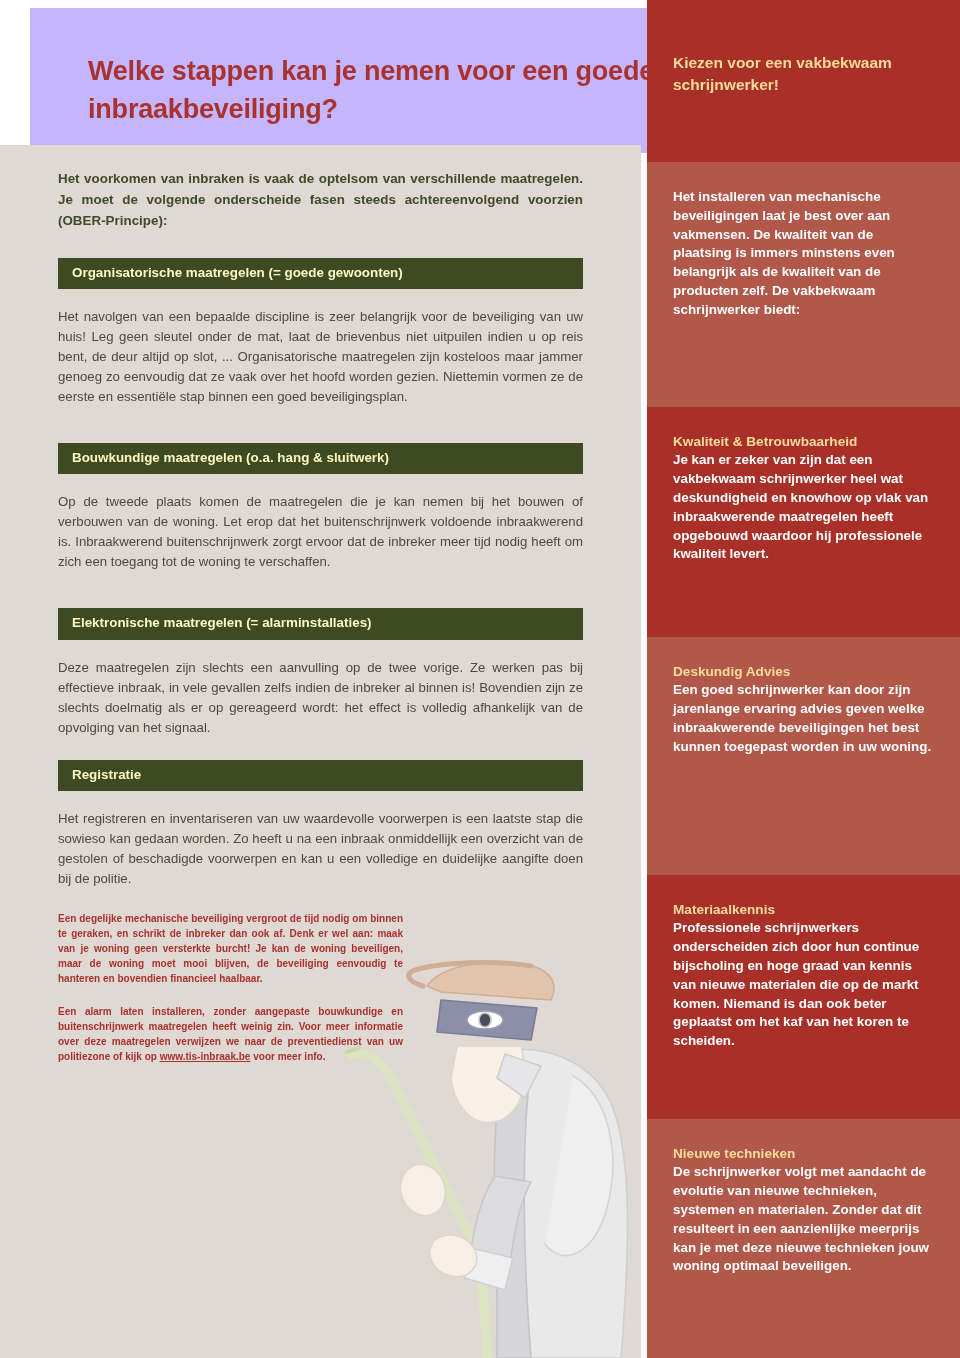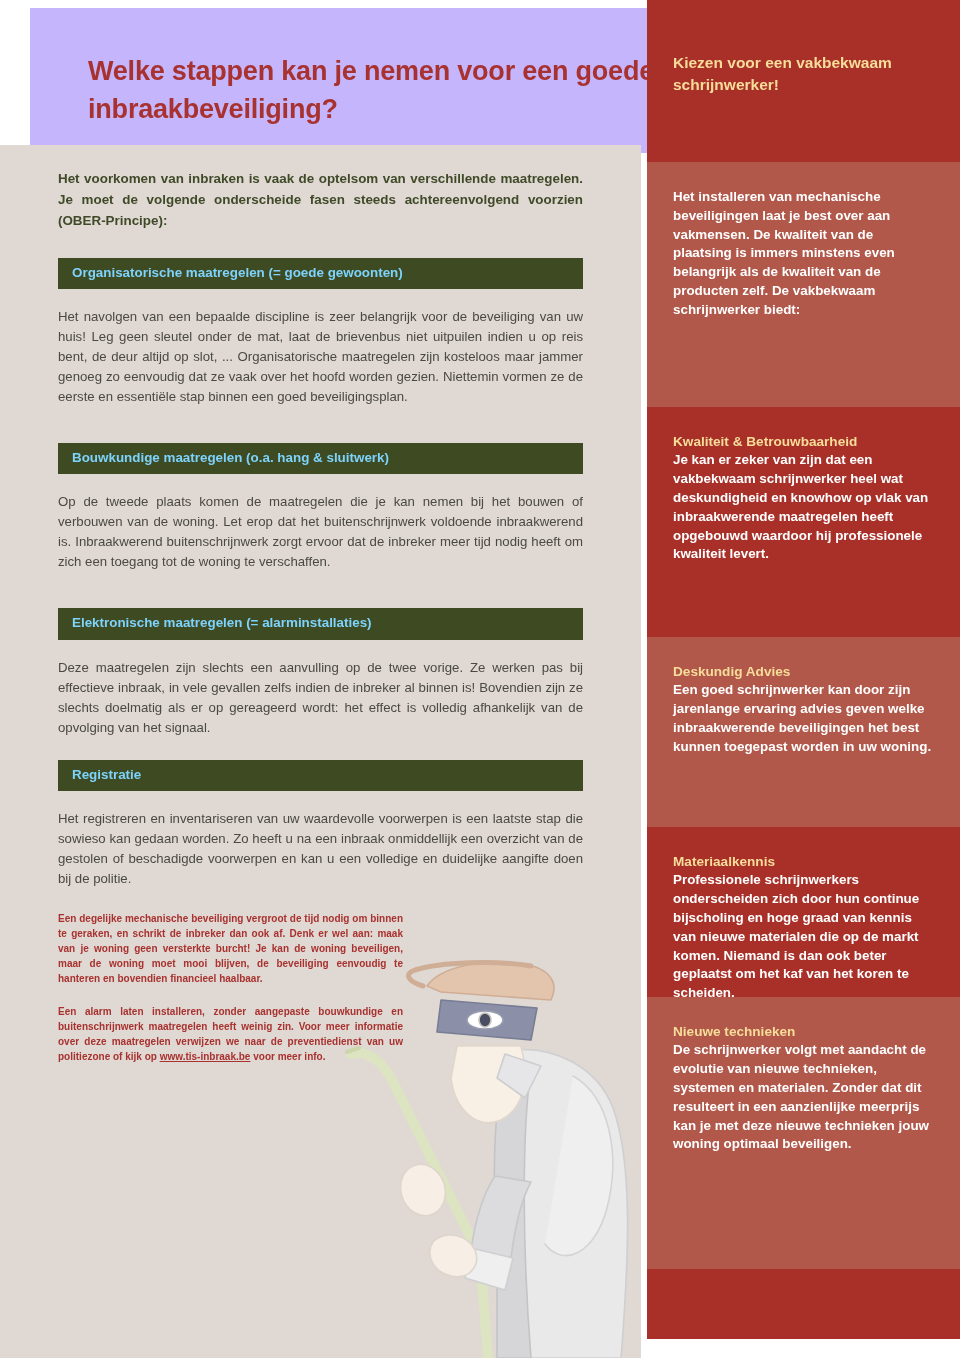--- a/index.html
+++ b/index.html
@@ -38,21 +38,21 @@
     opacity: 1;
   }
 
   .content { position: relative; padding: 24px 58px 0 58px; z-index: 2; }
 
   .intro {
     font-size: 13.4px; font-weight: bold; line-height: 1.56;
     color: #3f4a28; text-align: justify; margin-bottom: 26px;
   }
   .green-bar {
-    background: #3e4a22; color: #7dd3fc;
+    background: #3e4a22; color: #fef9c3;
     font-size: 13.4px; font-weight: bold;
     padding: 7px 0 8px 14px;
     margin: 0 0 18px 0;
     line-height: 1.2;
   }
   .body-para {
     font-size: 13.2px; line-height: 1.52; color: #4a4a42;
     text-align: justify; margin-bottom: 22px;
   }
   .gap-lg { height: 14px; }
@@ -168,26 +168,26 @@
 
     <div class="sb-sec sb-light sb-pad-top sb-pad-bot" style="height:245px;">
       <div class="sb-text">Het installeren van mechanische beveiligingen laat je best over aan vakmensen. De kwaliteit van de plaatsing is immers minstens even belangrijk als de kwaliteit van de producten zelf. De vakbekwaam schrijnwerker biedt:</div>
     </div>
 
     <div class="sb-sec sb-dark sb-pad-top sb-pad-bot" style="height:230px;">
       <div class="sb-head">Kwaliteit &amp; Betrouwbaarheid</div>
       <div class="sb-text">Je kan er zeker van zijn  dat een vakbekwaam schrijnwerker heel wat deskundigheid en knowhow op vlak van inbraakwerende maatregelen heeft opgebouwd waardoor hij professionele kwaliteit levert.</div>
     </div>
 
-    <div class="sb-sec sb-light sb-pad-top sb-pad-bot" style="height:190px;">
+    <div class="sb-sec sb-light sb-pad-top sb-pad-bot" style="height:238px;">
       <div class="sb-head">Deskundig Advies</div>
       <div class="sb-text">Een goed schrijnwerker kan door zijn jarenlange ervaring advies geven welke inbraakwerende beveiligingen het best kunnen toegepast worden in uw woning.</div>
     </div>
 
-    <div class="sb-sec sb-dark sb-pad-top sb-pad-bot" style="height:170px;">
+    <div class="sb-sec sb-dark sb-pad-top sb-pad-bot" style="height:244px;">
       <div class="sb-head">Materiaalkennis</div>
       <div class="sb-text">Professionele schrijnwerkers onderscheiden zich door hun continue bijscholing en hoge graad van kennis van nieuwe materialen die op de markt komen. Niemand is dan ook beter geplaatst om het kaf van het koren te scheiden.</div>
     </div>
 
     <div class="sb-sec sb-light sb-pad-top sb-pad-bot" style="height:272px;">
       <div class="sb-head">Nieuwe technieken</div>
       <div class="sb-text">De schrijnwerker volgt met aandacht de evolutie van nieuwe technieken, systemen en materialen. Zonder dat dit resulteert in een aanzienlijke meerprijs kan je met deze nieuwe technieken jouw woning optimaal beveiligen.</div>
     </div>
 
     <div class="sb-sec sb-dark" style="height:70px;"></div>

